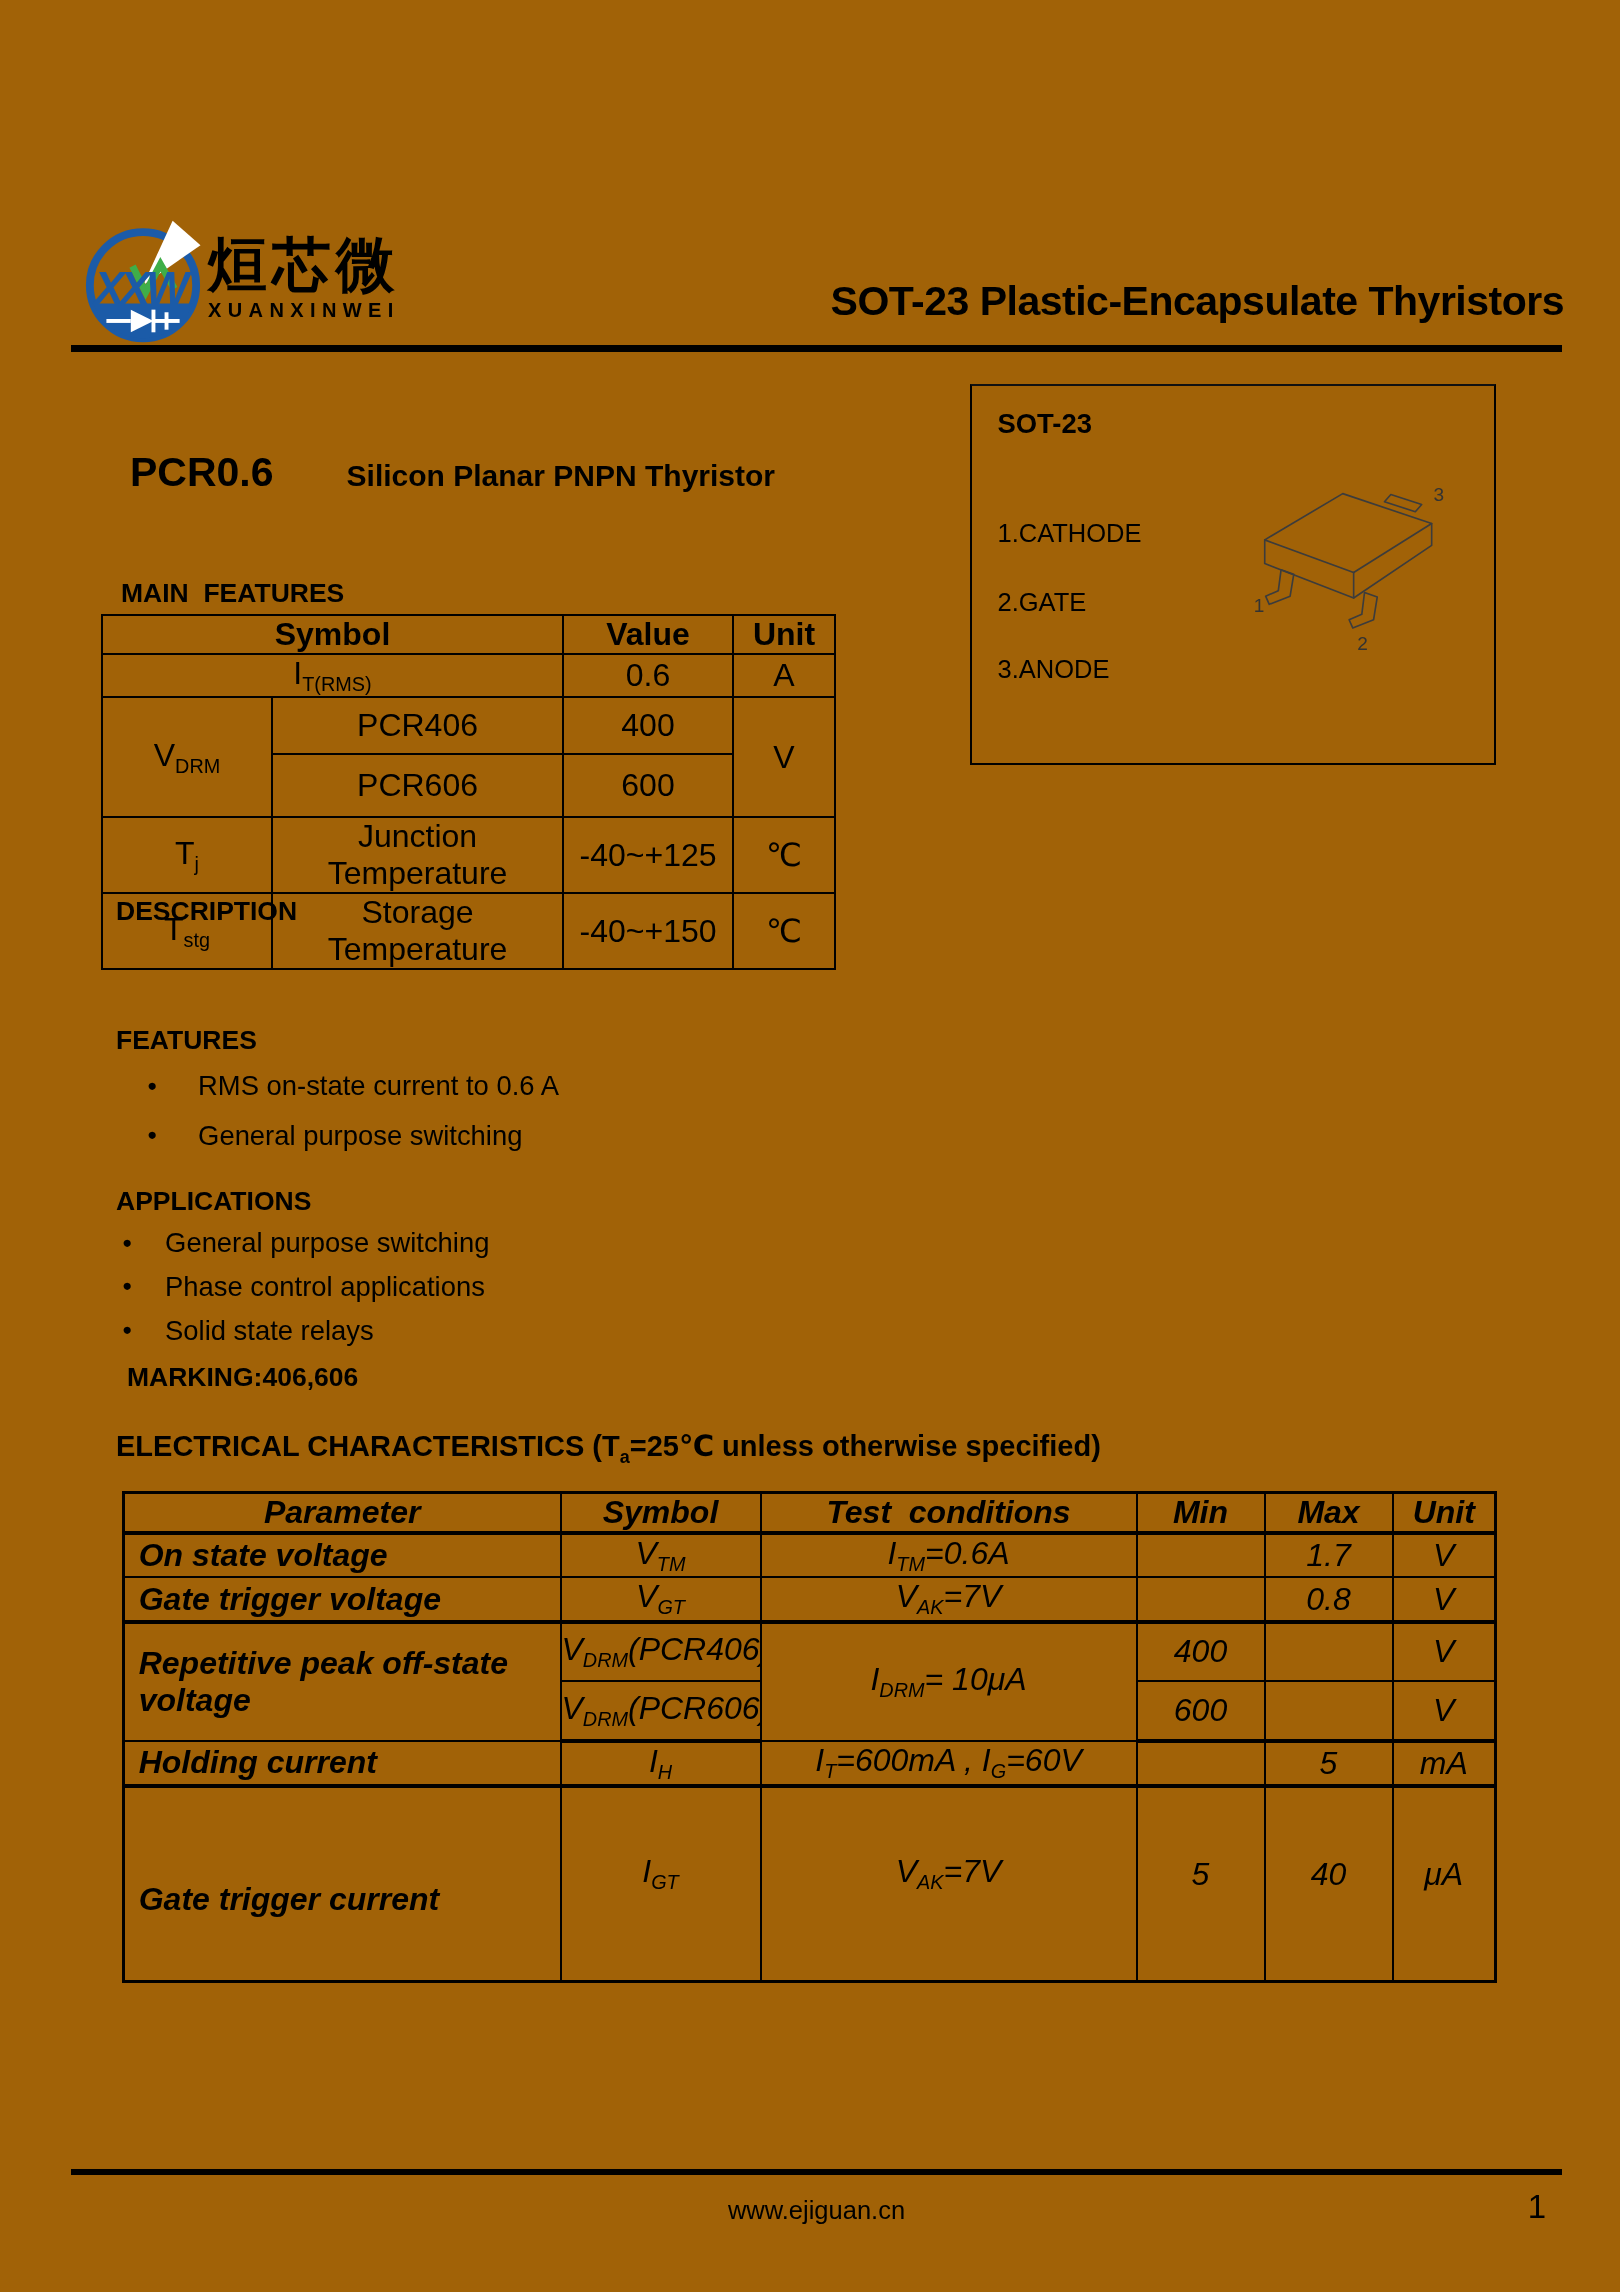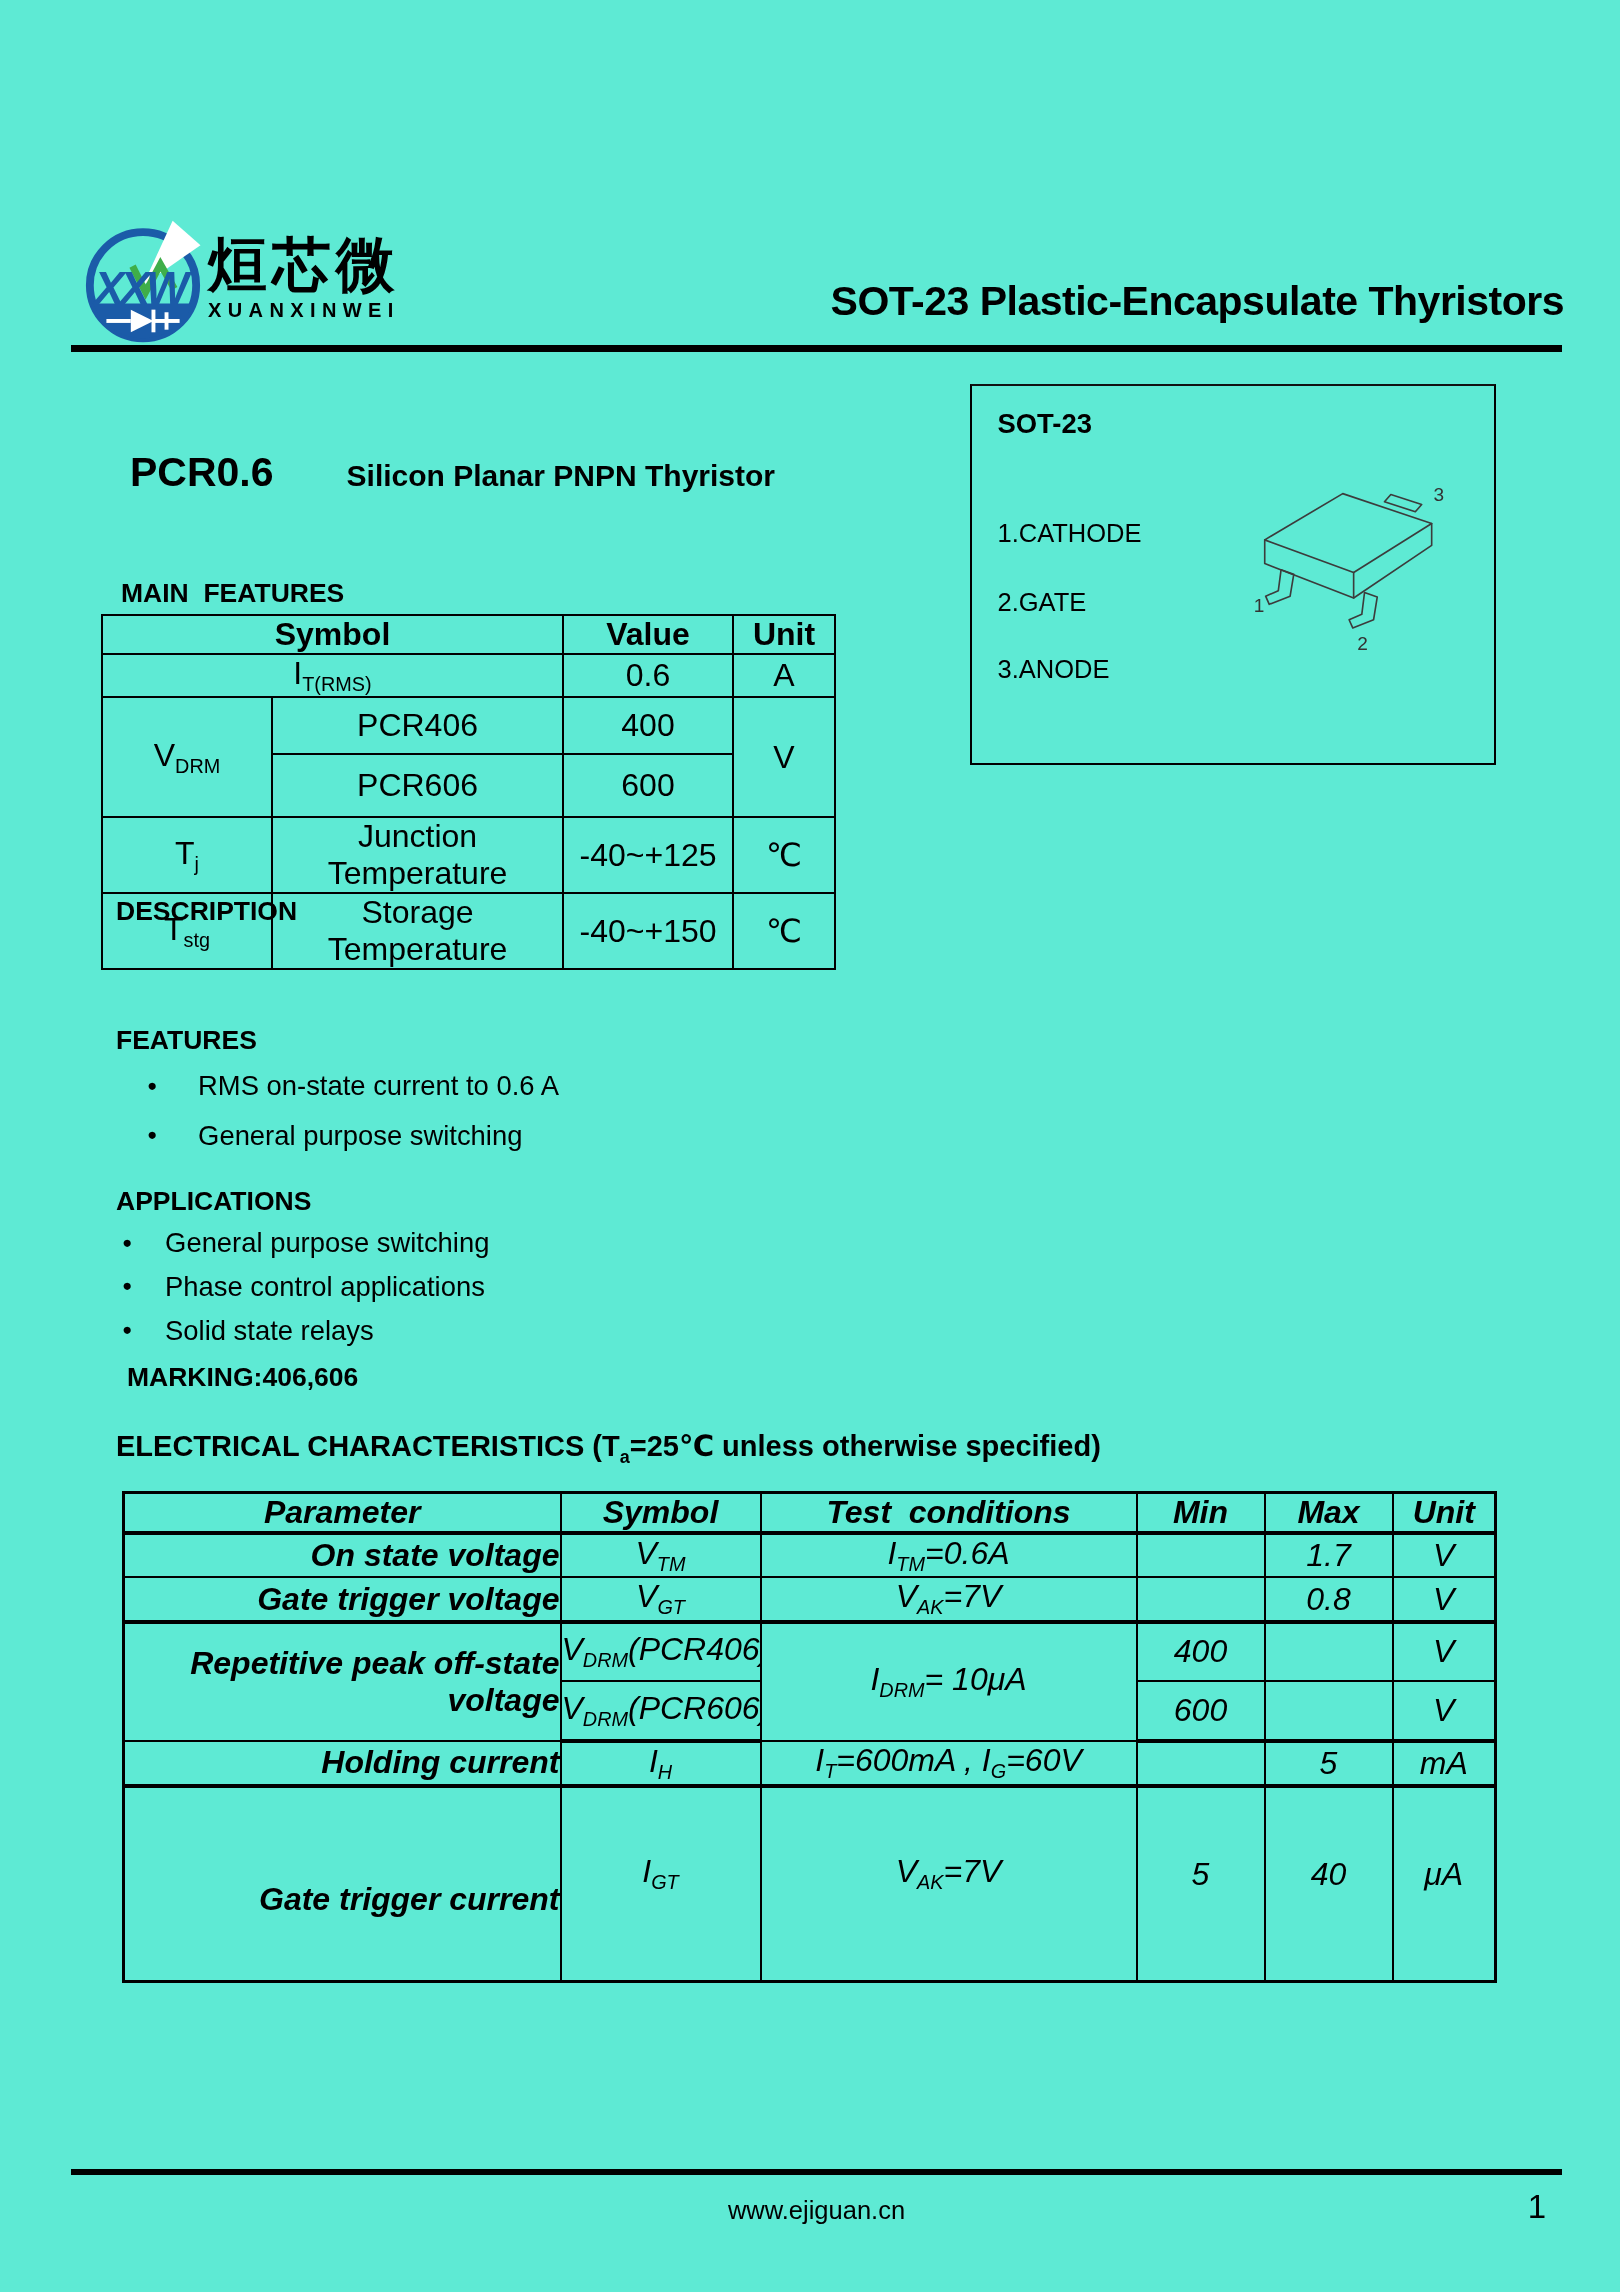--- a/index.html
+++ b/index.html
@@ -1,16 +1,16 @@
 <!DOCTYPE html>
 <html><head>
 <meta charset="utf-8">
 <style>
   html,body{margin:0;padding:0;background:#fff;}
-  .page{position:relative;width:1620px;height:2293px;background:#5eead4;overflow:hidden;
+  .page{position:relative;width:1620px;height:2293px;background:#a16207;overflow:hidden;
         font-family:"Liberation Sans","DejaVu Sans",sans-serif;color:#000;}
 
   
   .logo-svg{position:absolute;left:82px;top:220px;width:122px;height:127px;}
   .logo-text{position:absolute;left:208px;top:235px;}
   .logo-cn{font-size:59px;font-weight:bold;letter-spacing:4.9px;line-height:61px;white-space:pre;}
   .logo-en{font-size:20px;font-weight:bold;letter-spacing:6.4px;margin-top:2.9px;}
   .doc-title{position:absolute;right:56px;top:278px;font-size:41px;font-weight:bold;letter-spacing:-0.5px;}
   .header-rule{position:absolute;left:71px;top:345px;width:1491px;height:6.9px;background:#000;}
 
@@ -31,21 +31,21 @@
   
   table{border-collapse:collapse;table-layout:fixed;}
   td,th{padding:0;text-align:center;vertical-align:middle;font-size:32px;font-weight:normal;overflow:hidden;}
   sub{font-size:62%;}
   .mf-table{position:absolute;left:101px;top:614px;width:732px;border:2.9px solid #000;}
   .mf-table td,.mf-table th{border:2.5px solid #000;}
   .mf-table th{font-weight:bold;white-space:pre;}
   .el-table{position:absolute;left:122px;top:1491px;width:1373px;border:3.9px solid #000;font-style:italic;}
   .el-table td,.el-table th{border:2px solid #000;}
   .el-table th{font-weight:bold;white-space:pre;}
-  .el-table td.param{text-align:right;padding-left:13.7px;font-weight:bold;}
+  .el-table td.param{text-align:left;padding-left:13.7px;font-weight:bold;}
   .el-table tr.thick>td,.el-table tr.thick>th{border-bottom-width:4.9px;}
   tr.h38{height:37px;} tr.h40{height:39px;} tr.h41{height:40px;} tr.h58{height:57px;}
   tr.h60{height:59px;} tr.h61{height:60px;} tr.h64{height:63px;} tr.h199{height:195px;}
   .nudge-up{position:relative;top:-9.8px;display:inline-block;}
   .nudge-down{position:relative;top:15.7px;display:inline-block;}
 
   
   .desc-par{position:absolute;left:118px;top:933px;width:1400px;font-size:27.4px;line-height:43px;}
   .desc-l1{display:block;text-indent:25.5px;}
   .desc-l2{display:block;}

